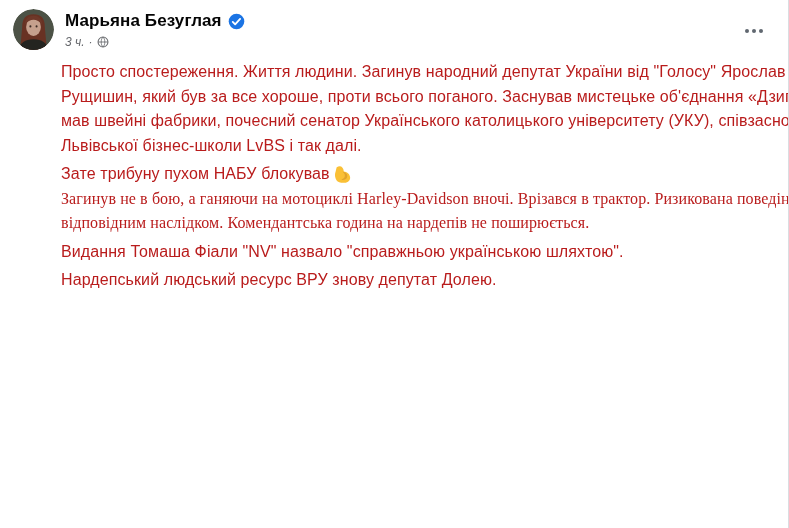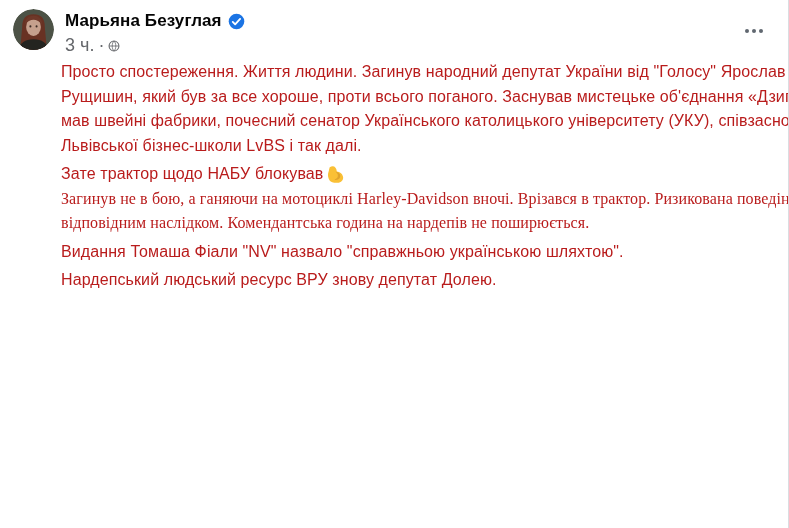--- a/index.html
+++ b/index.html
@@ -55,22 +55,23 @@
   .verified {
     width: 17px;
     height: 17px;
     display: inline-block;
   }
   .meta-row {
     margin-top: 4px;
     display: flex;
     align-items: center;
     gap: 4px;
-    font-size: 18px;
+    font-size: 12px;
     color: #65676b;
+    font-style: italic;
   }
   .meta-row .sep { color: #65676b; }
   .more-btn {
     flex: 0 0 auto;
     width: 36px;
     height: 28px;
     margin-top: 8px;
     display: flex;
     align-items: center;
     justify-content: center;
@@ -155,21 +156,21 @@
     <div class="more-btn">
       <i></i>
         <i></i>
         <i></i>
     </div>
 
   </div>
 
   <div class="post-body">
     <p>Просто спостереження. Життя людини. Загинув народний депутат України від "Голосу" Ярослав Рущишин, який був за все хороше, проти всього поганого. Заснував мистецьке об'єднання «Дзиґа», мав швейні фабрики, почесний сенатор Українського католицького університету (УКУ), співзасновник Львівської бізнес-школи LvBS і так далі.</p>
-    <p><span>Зате трактор щодо НАБУ блокував</span><svg class="emoji" viewBox="0 0 36 36">
+    <p><span>Зате трибуну пухом НАБУ блокував</span><svg class="emoji" viewBox="0 0 36 36">
           <path fill="#fac036" d="M7 6 q7 -4 11 1 q2 2.5 2.5 7 q9 1 11.5 9 q2 7 -3.5 10.5 q-5 3 -13 2 q-8 -1 -10.5 -8 q-2.5 -7 0 -13.5 q1 -4.5 2 -8 z"></path>
           <path fill="#e0a32e" d="M18 14 q6 1 8.5 5.5 q2 4 -.5 7.5 q-4 4.5 -10 3 q6 -2 6.5 -7 q.5 -5 -4.5 -9 z"></path>
         </svg><span class="block-line">Загинув не в бою, а ганяючи на мотоциклі Harley-Davidson вночі. Врізався в трактор. Ризикована поведінка з відповідним наслідком. Комендантська година на нардепів не поширюється.</span></p>
     <p>Видання Томаша Фіали "NV" назвало "справжньою українською шляхтою".</p>
     <p>Нардепський людський ресурс ВРУ знову депутат Долею.</p>
   </div>
 
 </div>
 
 </body></html>

